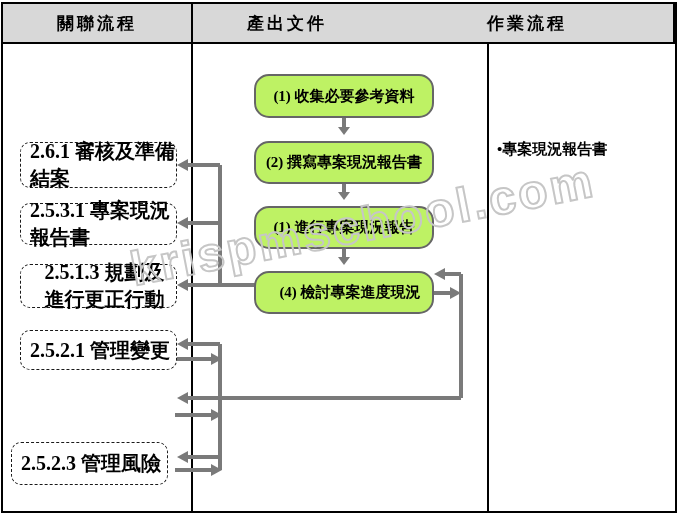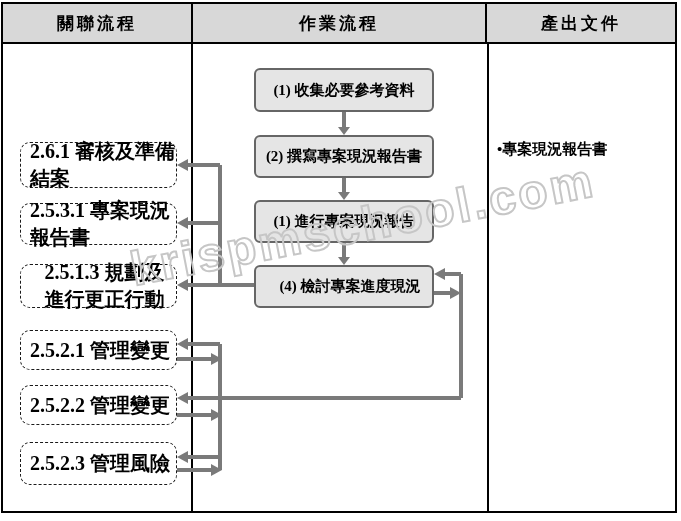--- a/index.html
+++ b/index.html
@@ -23,24 +23,25 @@
   .hc1{width:190px;border-right:2px solid #000;font-family:Liberation Mono, monospace;}
   .hc2{width:294px;border-right:2px solid #000;}
   .hc3{flex:1;}
   .body-area{position:relative;width:672px;height:467px;}
   .divider{position:absolute;top:0;width:2px;height:467px;background:#000;}
   .div1{left:188px;}
   .div2{left:484px;}
   svg.connectors{position:absolute;left:0;top:0;z-index:3;pointer-events:none;}
   .pbox{
     position:absolute;width:180px;height:43px;box-sizing:border-box;
-    border:2px solid #666;border-radius:6px;background:#e5e5e5;
+    border:2px solid #666;border-radius:15px;background:#bef264;
     display:flex;align-items:center;justify-content:center;
     font-size:15px;font-weight:bold;color:#000;z-index:4;
     white-space:nowrap;
+    margin-top:6px;
   }
   .dbox{
     position:absolute;width:157px;box-sizing:border-box;
     border:1.5px dashed #1a1a1a;border-radius:10px;background:#fff;
     display:flex;align-items:center;
     font-size:20px;font-weight:bold;color:#000;z-index:4;
     padding-left:9px;line-height:1.35;
   }
   .dbox.centered{justify-content:center;text-align:center;padding-left:16px;padding-right:4px;}
   .output-item{
@@ -56,22 +57,22 @@
     pointer-events:none;white-space:nowrap;
   }
 </style>
 </head>
 <body>
 
 <div class="frame">
 
   <div class="header-row">
     <div class="header-cell hc1">關聯流程</div>
+    <div class="header-cell hc3">產出文件</div>
     <div class="header-cell hc2">作業流程</div>
-    <div class="header-cell hc3">產出文件</div>
   </div>
 
   <div class="body-area">
 
     <div class="divider div1"></div>
     <div class="divider div2"></div>
 
     <svg class="connectors" width="672" height="467" viewBox="0 0 672 467">
       <g stroke="#7a7a7a" stroke-width="4" fill="none">
 
@@ -116,22 +117,21 @@
 
     <div class="pbox" style="left:251px;top:24px;height:44px;">(1) 收集必要參考資料</div>
     <div class="pbox" style="left:251px;top:91px;">(2) 撰寫專案現況報告書</div>
     <div class="pbox" style="left:251px;top:156px;">(1) 進行專案現況報告</div>
     <div class="pbox" style="left:251px;top:221px;padding-left:12px;">(4) 檢討專案進度現況</div>
 
     <div class="dbox" style="left:17px;top:98px;height:46px;">2.6.1 審核及準備結案</div>
     <div class="dbox" style="left:17px;top:159px;height:42px;">2.5.3.1 專案現況報告書</div>
     <div class="dbox centered" style="left:17px;top:220px;height:44px;">2.5.1.3 規劃及進行更正行動</div>
     <div class="dbox" style="left:17px;top:286px;height:40px;">2.5.2.1 管理變更</div>
-    <div class="dbox" style="left:17px;top:341px;height:40px;">2.5.2.2 管理變更</div>
-    <div class="dbox" style="left:17px;top:398px;height:43px;">2.5.2.3 管理風險</div>
+    <div class="dbox" style="left:8px;top:398px;height:43px;">2.5.2.3 管理風險</div>
 
     <div class="output-item">
       <span>•</span><span>專案現況報告書</span>
     </div>
 
     <div class="watermark">krispmschool.com</div>
 
   </div>
 </div>
 

